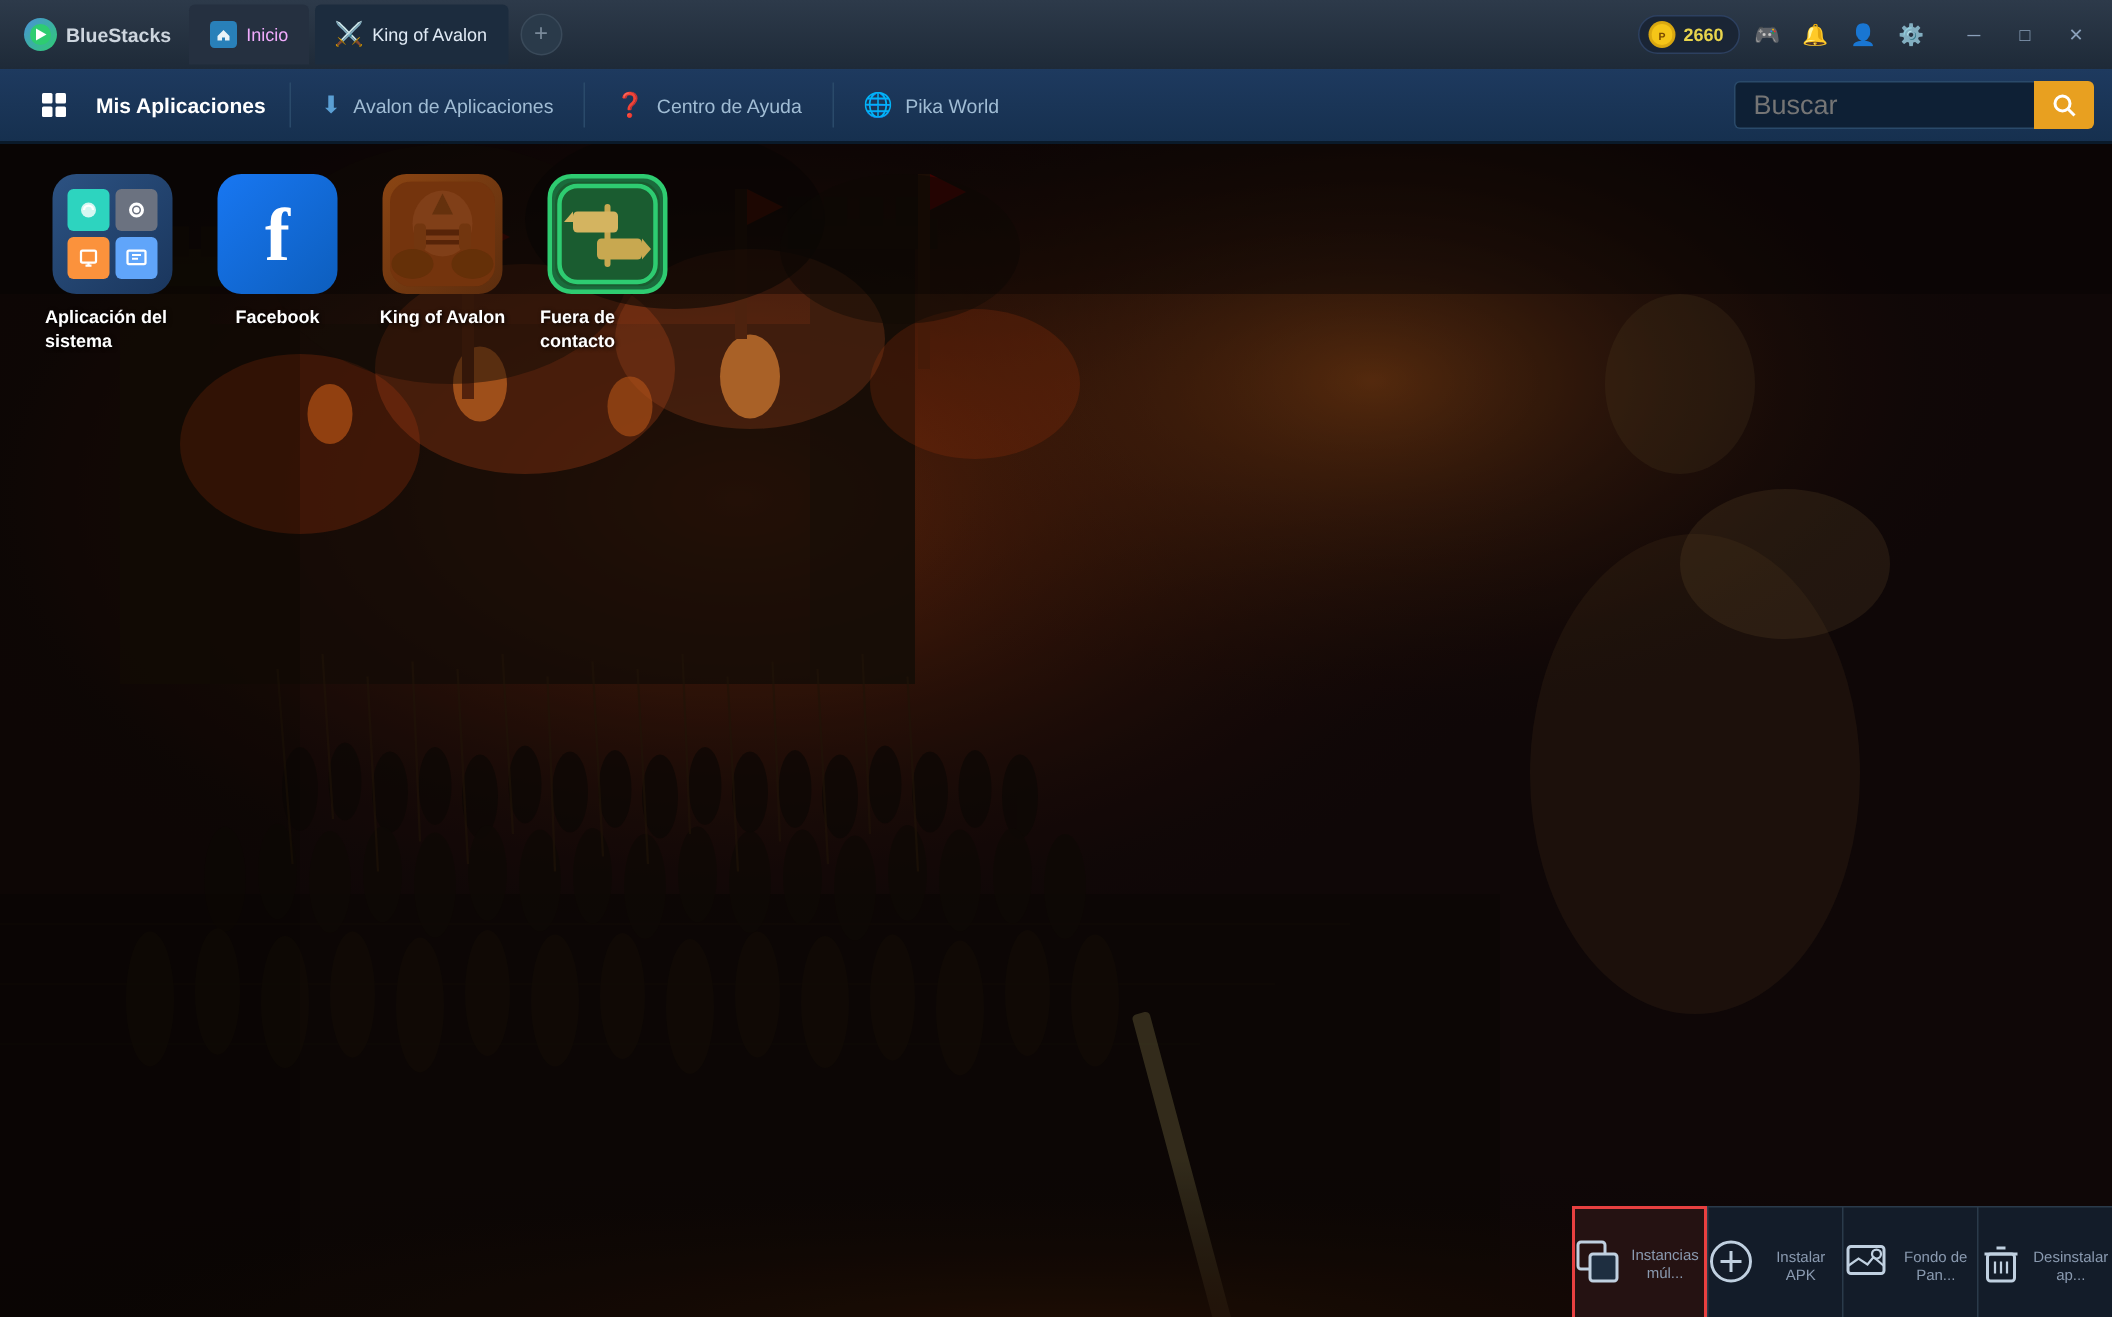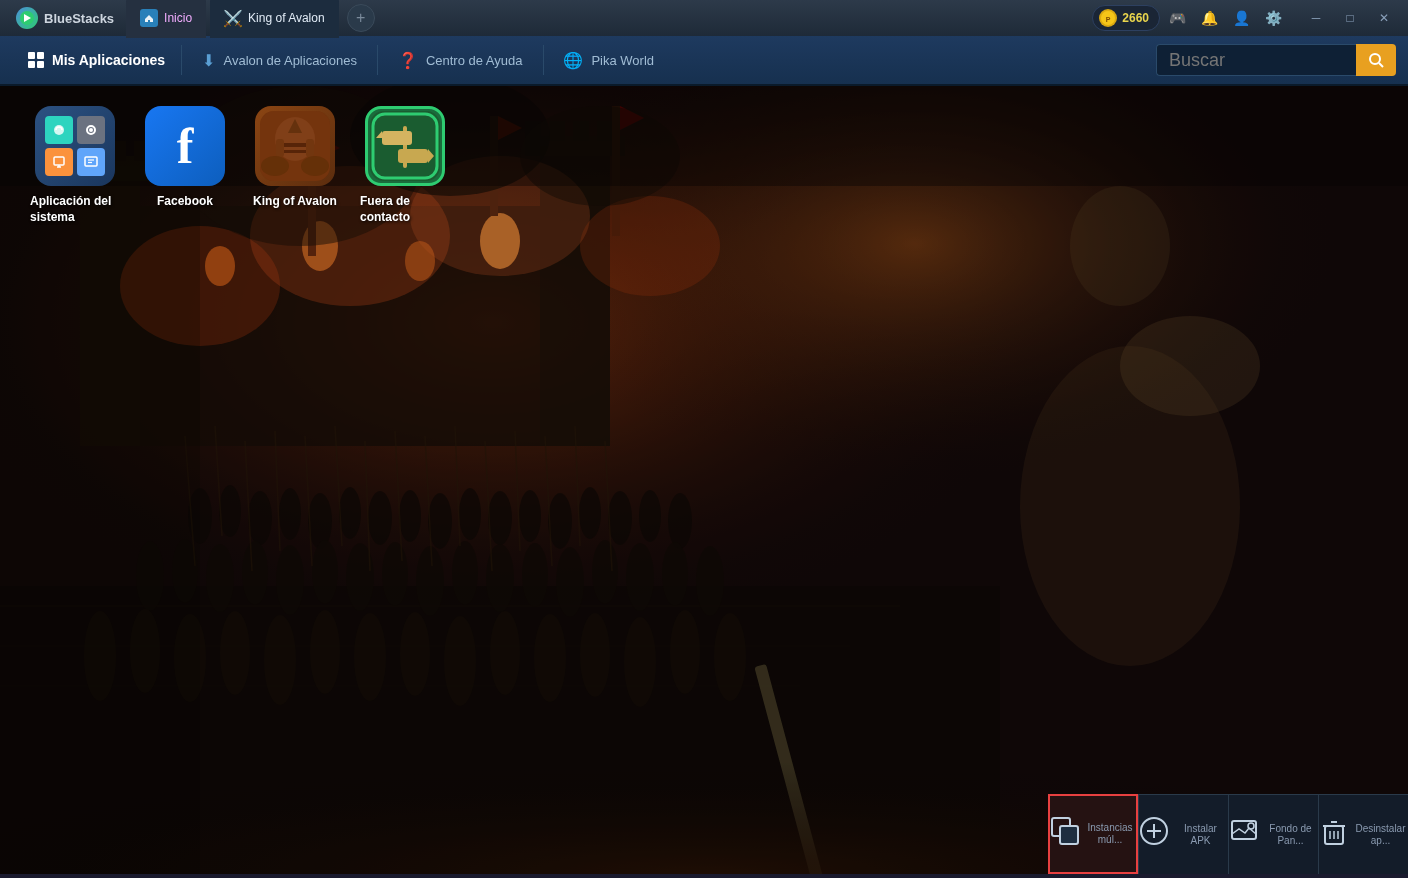--- a/index.html
+++ b/index.html
@@ -6,21 +6,21 @@
     body {
       width: 1408px;
       height: 878px;
       overflow: hidden;
       font-family: 'Segoe UI', Arial, sans-serif;
       background: #1a1a2e;
     }
 
     
     .title-bar {
-      height: 36px;
+      height: 46px;
       background: linear-gradient(to bottom, #2d3a4a, #1e2a38);
       display: flex;
       align-items: center;
       padding: 16px 8px;
       gap: 4px;
       position: relative;
     }
     .title-bar-logo {
       display: flex;
       align-items: center;
@@ -152,21 +152,21 @@
       background: linear-gradient(to bottom, #1e3a5f, #16304f);
       display: flex;
       align-items: center;
       padding: 0 12px;
       gap: 0;
       border-bottom: 2px solid #0a1a2a;
     }
     .nav-apps-btn {
       display: flex;
       align-items: center;
-      gap: 8px;
+      gap: 20px;
       padding: 0 16px;
       height: 100%;
       color: #ffffff;
       font-size: 14px;
       font-weight: 600;
       cursor: pointer;
       white-space: nowrap;
     }
     .grid-icon {
       display: grid;

